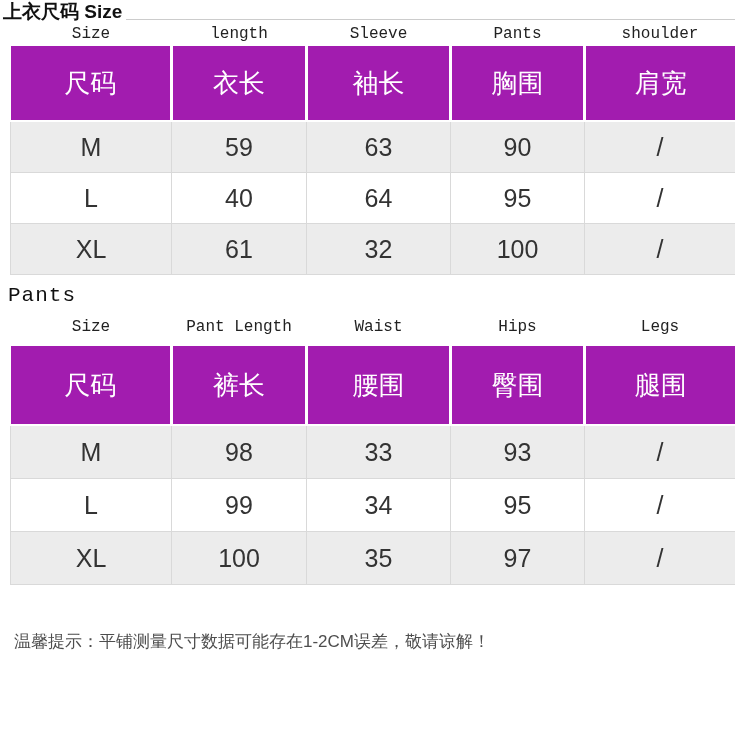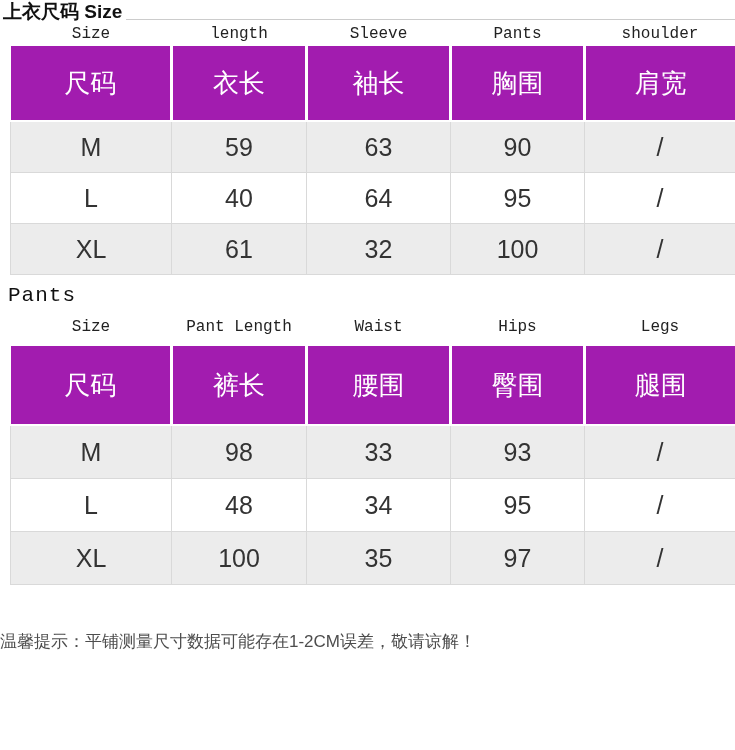--- a/index.html
+++ b/index.html
@@ -85,20 +85,21 @@
     vertical-align: middle;
     font-size: 25px;
     color: #333333;
     background: #ffffff;
   }
   table.size-table.pants-table tr.data-row td { height: 52px; }
   tr.data-row.alt td { background: #ececec; }
 
   .tip {
     margin-top: 46px;
+    padding-left: 14px;
     font-size: 17px;
     line-height: 22px;
     color: #4d4d4d;
   }
 </style>
 </head>
 <body>
 
 <div class="page">
 
@@ -182,21 +183,21 @@
         </tr>
         <tr class="data-row alt">
           <td>M</td>
           <td>98</td>
           <td>33</td>
           <td>93</td>
           <td>/</td>
         </tr>
         <tr class="data-row">
           <td>L</td>
-          <td>48</td>
+          <td>99</td>
           <td>34</td>
           <td>95</td>
           <td>/</td>
         </tr>
         <tr class="data-row alt">
           <td>XL</td>
           <td>100</td>
           <td>35</td>
           <td>97</td>
           <td>/</td>

